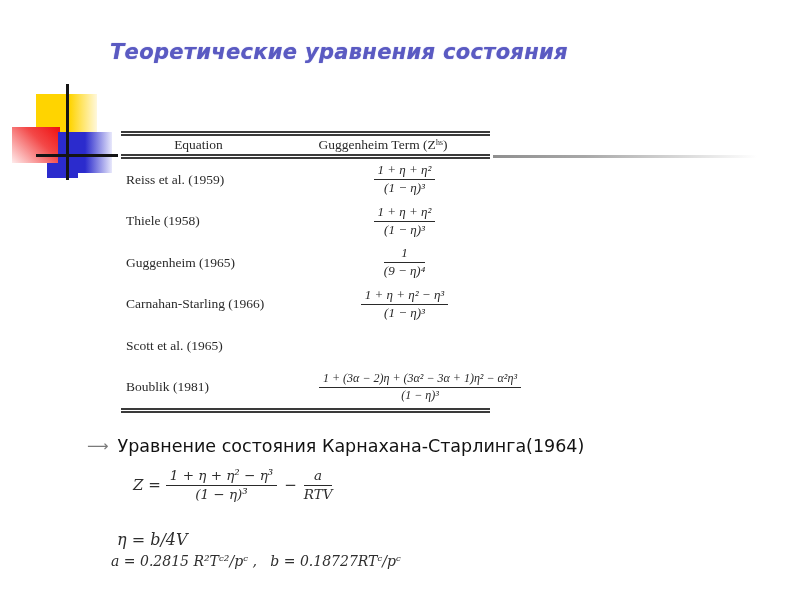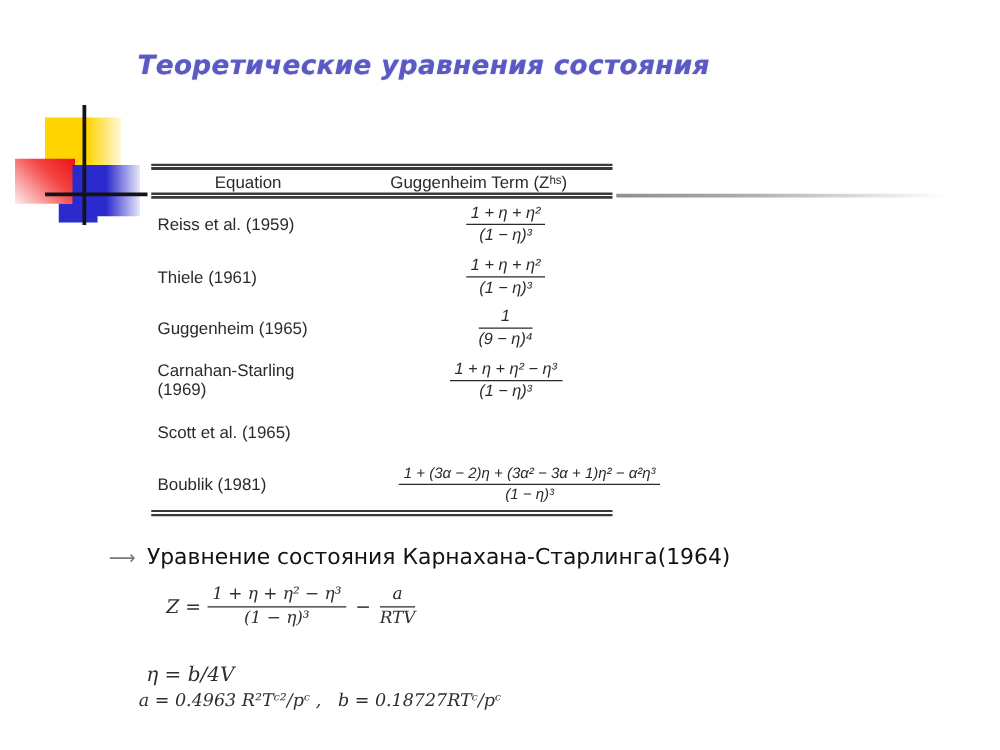--- a/index.html
+++ b/index.html
@@ -30,21 +30,21 @@
     background:linear-gradient(90deg,#2b2bcd 0%,#2b2bcd 50%,#e8e8fb 100%);}
   .sq-blue2{left:47px;top:163px;width:31px;height:15px;background:#2b2bcd;}
   .vline{position:absolute;left:66px;top:84px;width:3px;height:96px;background:#141414;}
   .hline{position:absolute;left:36px;top:154px;width:82px;height:3px;background:#141414;}
   .grayline{position:absolute;left:493px;top:155px;width:264px;height:3px;
     background:linear-gradient(90deg,#8f8f8f 0%,#a8a8a8 35%,#ffffff 100%);}
 
   
   .paper{
     position:absolute;left:121px;top:131px;width:369px;
-    font-family:Liberation Sans, sans-serif;
+    font-family:Liberation Serif, serif;
     color:#2a2a2a;background:#fff;
   }
   .rule2{height:5px;background:linear-gradient(to bottom,#3a3a3a 0 2px,#ffffff 2px 3px,#3a3a3a 3px 5px);}
   .thead{display:flex;height:18px;align-items:center;}
   .th{font-size:13.5px;text-align:center;}
   .c1{width:155px;flex:none;}
   .c2{flex:1;text-align:center;}
   .trow{display:flex;height:41.5px;align-items:center;gap:43px;}
   .trow .c1{font-size:13.5px;padding-left:5px;box-sizing:border-box;text-align:left;}
   .frac{display:inline-block;text-align:center;vertical-align:middle;
@@ -98,41 +98,41 @@
       <div class="c1">Reiss et al. (1959)</div>
       <div class="c2">
         <span class="frac">
           <span class="num">1 + η + η²</span>
           <span class="den">(1 − η)³</span>
         </span>
       </div>
     </div>
 
     <div class="trow">
-      <div class="c1">Thiele (1961)</div>
+      <div class="c1">Thiele (1958)</div>
       <div class="c2">
         <span class="frac">
           <span class="num">1 + η + η²</span>
           <span class="den">(1 − η)³</span>
         </span>
       </div>
     </div>
 
     <div class="trow">
       <div class="c1">Guggenheim (1965)</div>
       <div class="c2">
         <span class="frac">
           <span class="num">1</span>
           <span class="den">(9 − η)⁴</span>
         </span>
       </div>
     </div>
 
     <div class="trow">
-      <div class="c1">Carnahan-Starling (1969)</div>
+      <div class="c1">Carnahan-Starling (1966)</div>
       <div class="c2">
         <span class="frac">
           <span class="num">1 + η + η² − η³</span>
           <span class="den">(1 − η)³</span>
         </span>
       </div>
     </div>
 
     <div class="trow">
       <div class="c1">Scott et al. (1965)</div>
@@ -163,15 +163,15 @@
       <span class="den">(1 − η)³</span>
     </span>
     <span class="minus">−</span>
     <span class="frac">
       <span class="num">a</span>
       <span class="den">RTV</span>
     </span>
   </div>
 
   <div class="etaeq eqs">η = b/4V</div>
-  <div class="abeq eqs">a = 0.4963 R²Tᶜ²/pᶜ ,   b = 0.18727RTᶜ/pᶜ</div>
+  <div class="abeq eqs">a = 0.2815 R²Tᶜ²/pᶜ ,   b = 0.18727RTᶜ/pᶜ</div>
 
 </div>
 
 </body></html>

